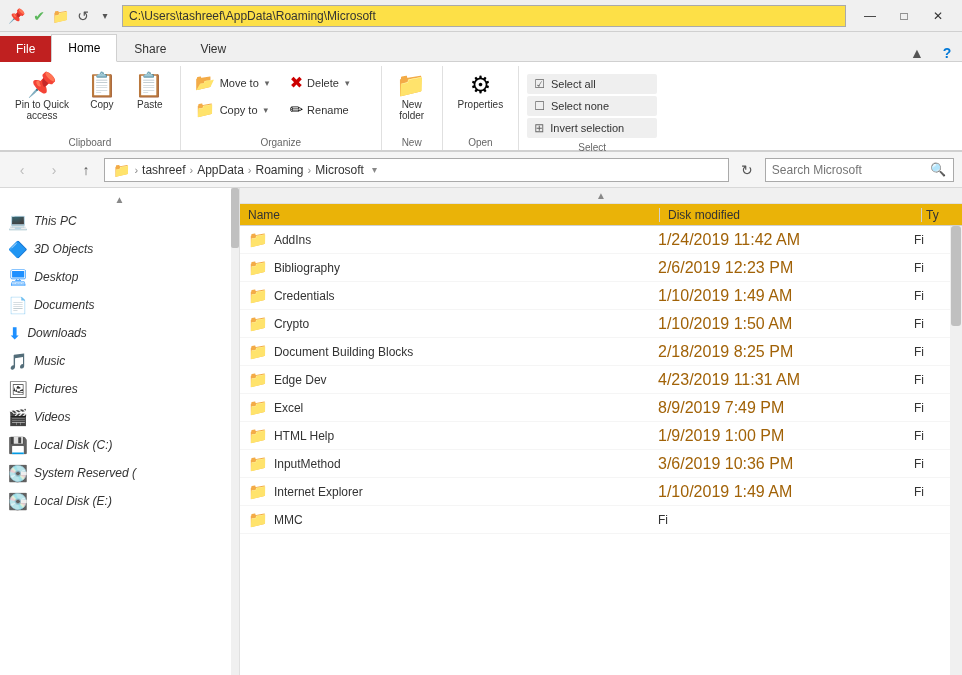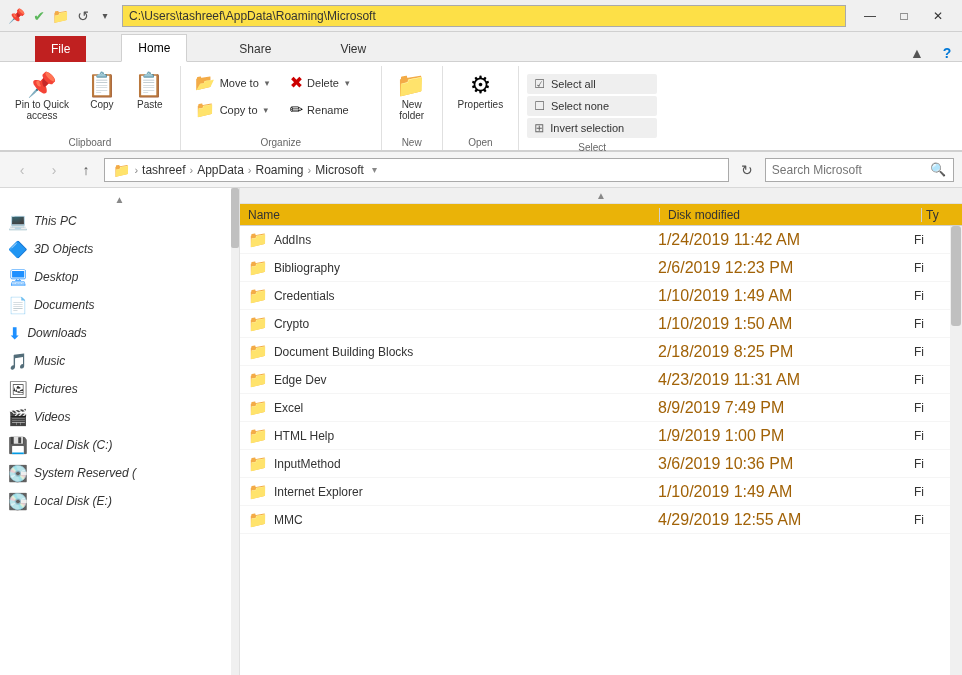--- a/index.html
+++ b/index.html
@@ -29,21 +29,20 @@
 
     
     .ribbon-tabs {
       display: flex; align-items: flex-end; background: #f0f0f0;
       border-bottom: 1px solid #d0d0d0; height: 30px; padding-left: 0;
     }
     .ribbon-tab {
       padding: 6px 16px; cursor: pointer; font-size: 12px; color: #333;
       border: 1px solid transparent; border-bottom: none; position: relative;
       top: 1px;
-      margin-left: 35px;
     }
     .ribbon-tab.active {
       background: white; border-color: #d0d0d0; border-bottom: 1px solid white;
       color: #000; z-index: 2;
     }
     .ribbon-tab.file-tab {
       background: #c02020; color: white; padding: 6px 16px;
       border: none; font-weight: normal;
     }
 
@@ -465,21 +464,20 @@
       <span>Internet Explorer</span>
     </div>
     <div class="file-row-date">1/10/2019 1:49 AM</div>
     <div class="file-row-type">Fi</div>
   </div>
           <div class="file-row">
     <div class="file-row-name">
       <span class="folder-icon">📁</span>
       <span>MMC</span>
     </div>
-    <div class="file-row-date">4/29/2019 12:55 AM</div>
     <div class="file-row-type">Fi</div>
   </div>
         </div>
       <div class="file-scrollbar">
         <div class="file-scrollbar-thumb"></div>
       </div>
     </div>
   </div>
 
 </div>

